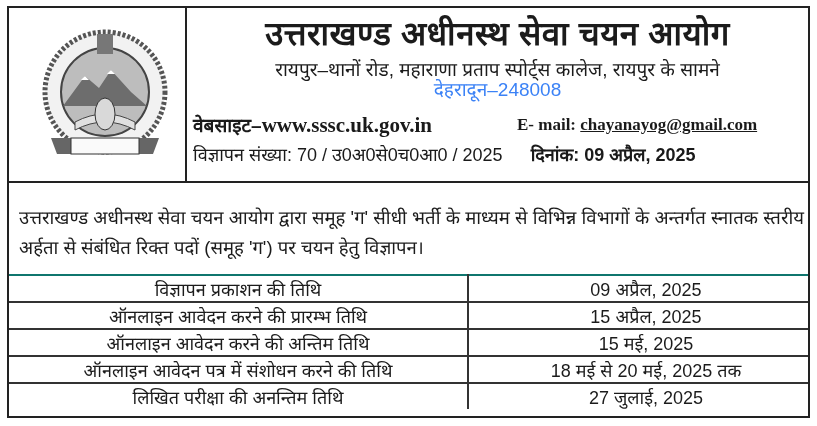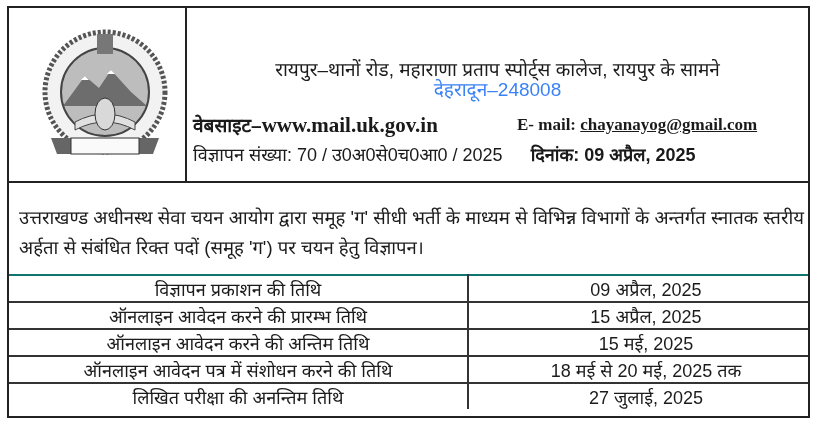--- a/index.html
+++ b/index.html
@@ -50,25 +50,26 @@
         <polygon points="22,80 44,50 58,62 70,44 90,66 106,80" fill="#6d6d6d"></polygon>
         <polygon points="40,54 44,50 48,54" fill="#fff"></polygon>
         <polygon points="66,48 70,44 74,48" fill="#fff"></polygon>
         <path d="M34 104 Q64 88 94 104 L94 96 Q64 80 34 96 Z" fill="#e0e0e0" stroke="#444"></path>
         <ellipse cx="64" cy="88" rx="10" ry="16" fill="#d9d9d9" stroke="#333"></ellipse>
         <path d="M10 112 L118 112 L112 128 L16 128 Z" fill="#666"></path>
         <rect x="30" y="112" width="68" height="16" fill="#fafafa" stroke="#333"></rect>
       </svg>
     </div>
     <div class="head-right">
+      <div class="org-title">उत्तराखण्ड अधीनस्थ सेवा चयन आयोग</div>
       <div class="addr1">रायपुर–थानों रोड, महाराणा प्रताप स्पोर्ट्स कालेज, रायपुर के सामने</div>
       <div class="addr2">देहरादून–248008</div>
       <div class="web-row">
         <div class="web">
-          <span>वेबसाइट–</span><span class="url">www.mail.uk.gov.in</span>
+          <span>वेबसाइट–</span><span class="url">www.sssc.uk.gov.in</span>
         </div>
         <div class="email">
           <span>E- mail: </span><span class="addr">chayanayog@gmail.com</span>
         </div>
       </div>
       <div class="adv-row">
         <span>विज्ञापन संख्या: 70 / उ0अ0से0च0आ0 / 2025</span><span class="date">दिनांक: 09 अप्रैल, 2025</span>
       </div>
     </div>
   </div>

